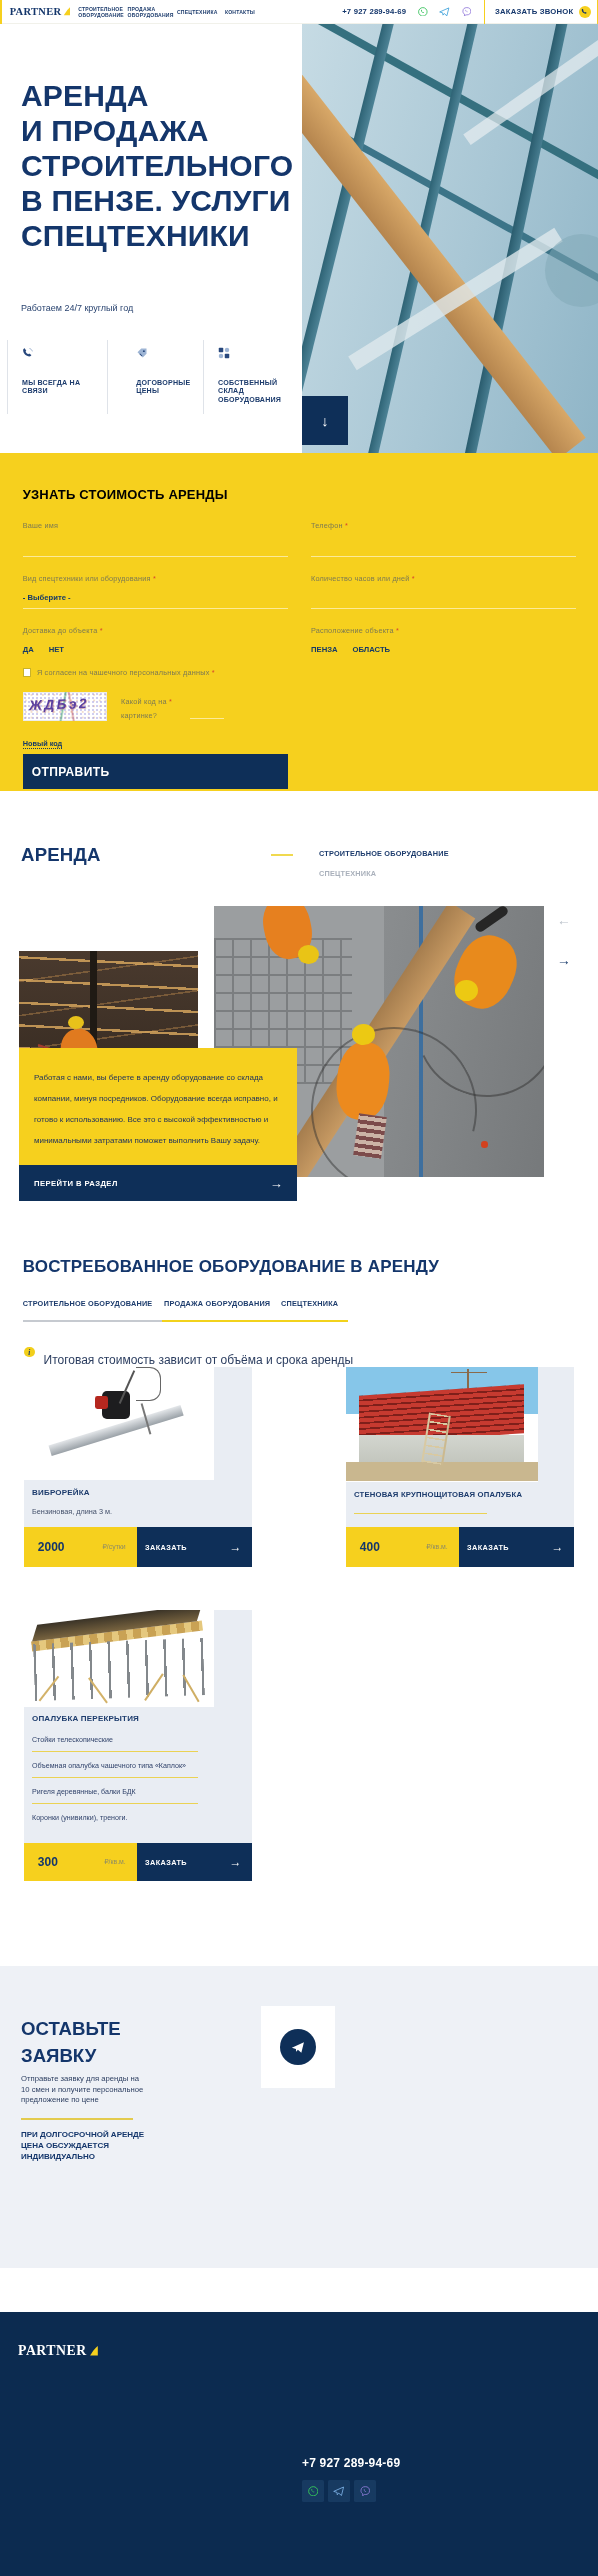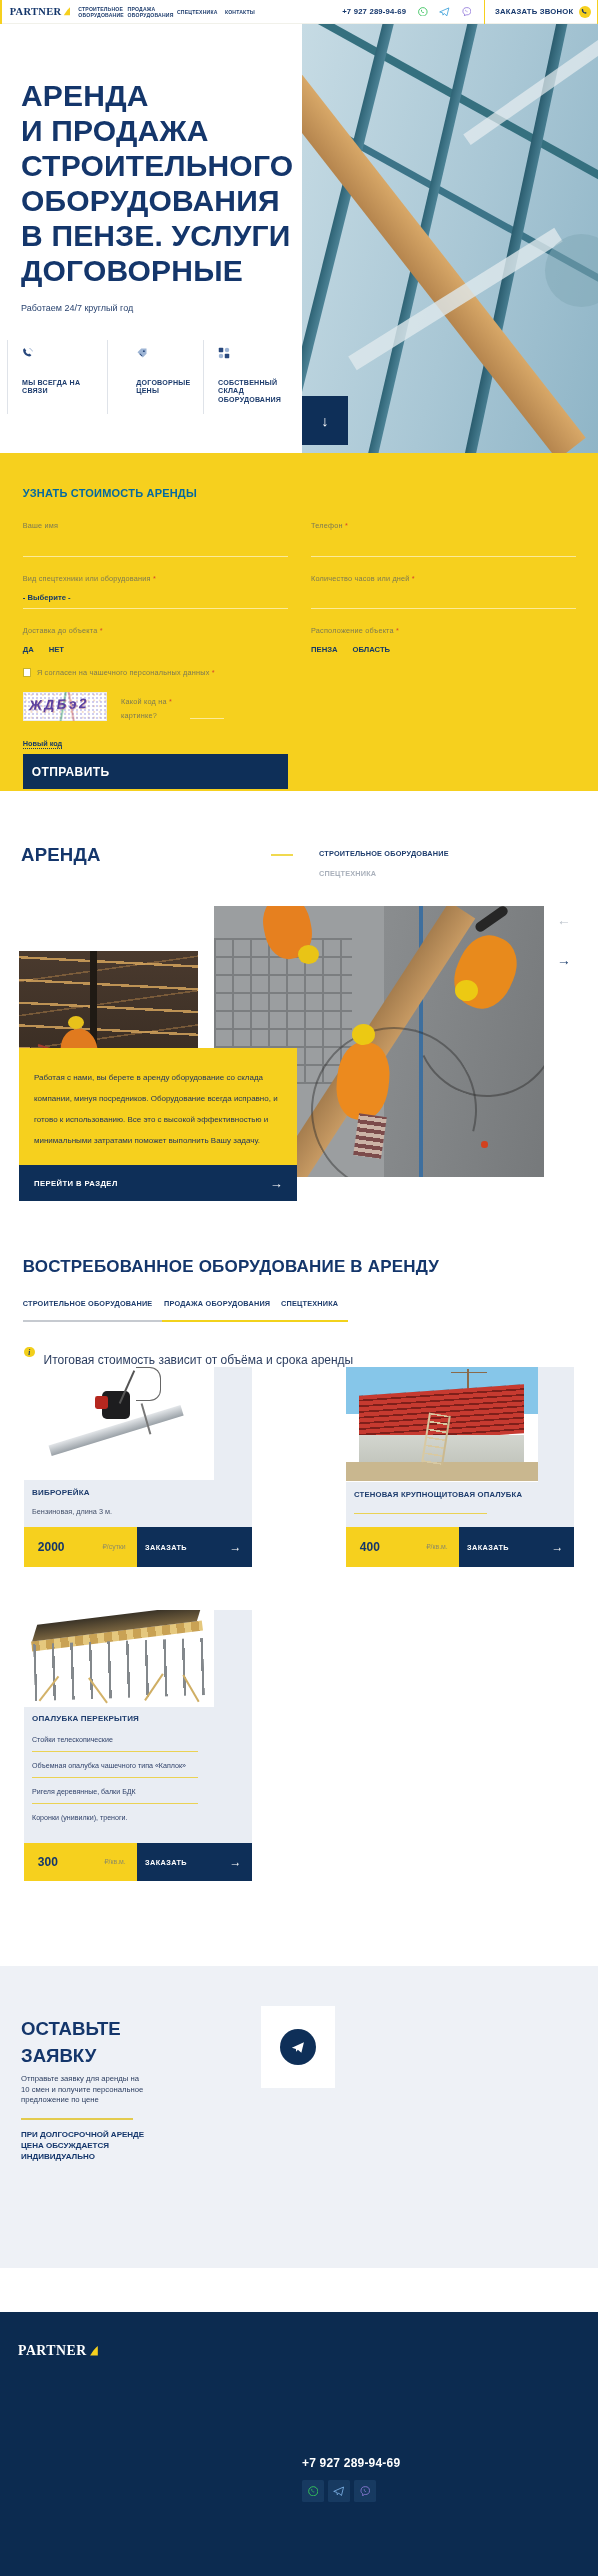--- a/index.html
+++ b/index.html
@@ -28,21 +28,21 @@
   .hero-sub{font-size:9px;color:#2a4470;}
   .feat{box-sizing:border-box;border-left:0.8px solid #dfe3e9;padding:6.5px 6.5px 0 13.8px;height:74px;}
   .feat .lbl{font-size:7.1px;font-weight:700;color:#1d3c6d;line-height:8.5px;margin-top:17px;letter-spacing:0.2px;}
   .hero-photo{left:302px;top:24px;width:297px;height:429px;overflow:hidden;
       background:linear-gradient(105deg,#c6dbe4,#a9c7d5 55%,#8fb5c7);}
   .hp{position:absolute;}
   .down-sq{left:302px;top:396px;width:46px;height:49px;background:#0e2f58;display:flex;
       align-items:center;justify-content:center;color:#fff;font-size:14.6px;cursor:pointer;}
   
   .quote{left:0;top:453px;width:599px;height:338px;background:#f6d01e;}
-  .q-title{font-size:11px;font-weight:700;color:#0369a1;letter-spacing:0.2px;}
+  .q-title{font-size:13px;font-weight:700;color:#000000;letter-spacing:0.2px;}
   .f-label{font-size:7.3px;color:#7d7a52;letter-spacing:0.2px;}
   .f-label .req{color:#d8472e;}
   .f-line{height:0.8px;background:rgba(255,255,255,.55);}
   .f-value{font-size:7.7px;font-weight:700;color:#163a66;}
   .opt{font-size:7.7px;font-weight:700;color:#163a66;margin-right:11.3px;cursor:pointer;}
   .chk{width:6.5px;height:6.5px;background:#fff;border:0.8px solid #c9b22a;display:inline-block;cursor:pointer;}
   .captcha{background:#fff;position:relative;overflow:hidden;
       box-shadow:inset 0 0 0 0.8px #e8e8e8;}
   .captcha .code{position:absolute;left:6.5px;top:4.9px;font-size:13.8px;font-weight:700;font-style:italic;
       color:#5b3fa0;letter-spacing:2.4px;transform:rotate(-2deg);
@@ -164,23 +164,22 @@
       <div class="hp" style="left:97px;top:-24px;width:36px;height:502px;background:linear-gradient(90deg,#b5854e,#d8a868);transform:rotate(-38deg);"></div>
       <div class="hp" style="left:32px;top:267px;width:243px;height:16px;background:#dfe9ec;transform:rotate(-32deg);opacity:.8;"></div>
       <div class="hp" style="left:146px;top:49px;width:210px;height:13px;background:#e8eef1;transform:rotate(-35deg);opacity:.7;"></div>
       <div class="hp" style="left:243px;top:210px;width:73px;height:73px;border-radius:50%;background:#7fa8b6;opacity:.5;"></div>
     </div>
 
     <div class="abs hero-title" style="left:21px;top:78px;">
       <div>АРЕНДА</div>
       <div>И ПРОДАЖА</div>
       <div>СТРОИТЕЛЬНОГО</div>
-      <div>ОБОРУДОВАНИЯ</div>
       <div>В ПЕНЗЕ. УСЛУГИ</div>
-      <div>ДОГОВОРНЫЕ</div>
+      <div>СПЕЦТЕХНИКИ</div>
     </div>
     <div class="abs hero-sub" style="left:21px;top:303px;">Работаем 24/7 круглый год</div>
 
     <div class="abs" style="left:7.3px;top:340px;display:flex;">
       <div class="feat" style="width:100px;">
         <svg width="12" height="12" viewBox="0 0 16 16">
             <path d="M3.5 1.5c-1 .3-2 1.3-2 2.5 0 4.5 4 8.5 8.5 8.5 1.2 0 2.2-1 2.5-2l-3-1.7-1.2 1c-1.6-.8-2.8-2-3.6-3.6l1-1.2z" fill="#27477c"></path>
             <path d="M10 2c1.8.4 3.4 2 3.8 3.8" stroke="#8fa6c8" stroke-width="1.2" fill="none"></path>
           </svg>
         <div class="lbl">МЫ ВСЕГДА НА СВЯЗИ</div>

